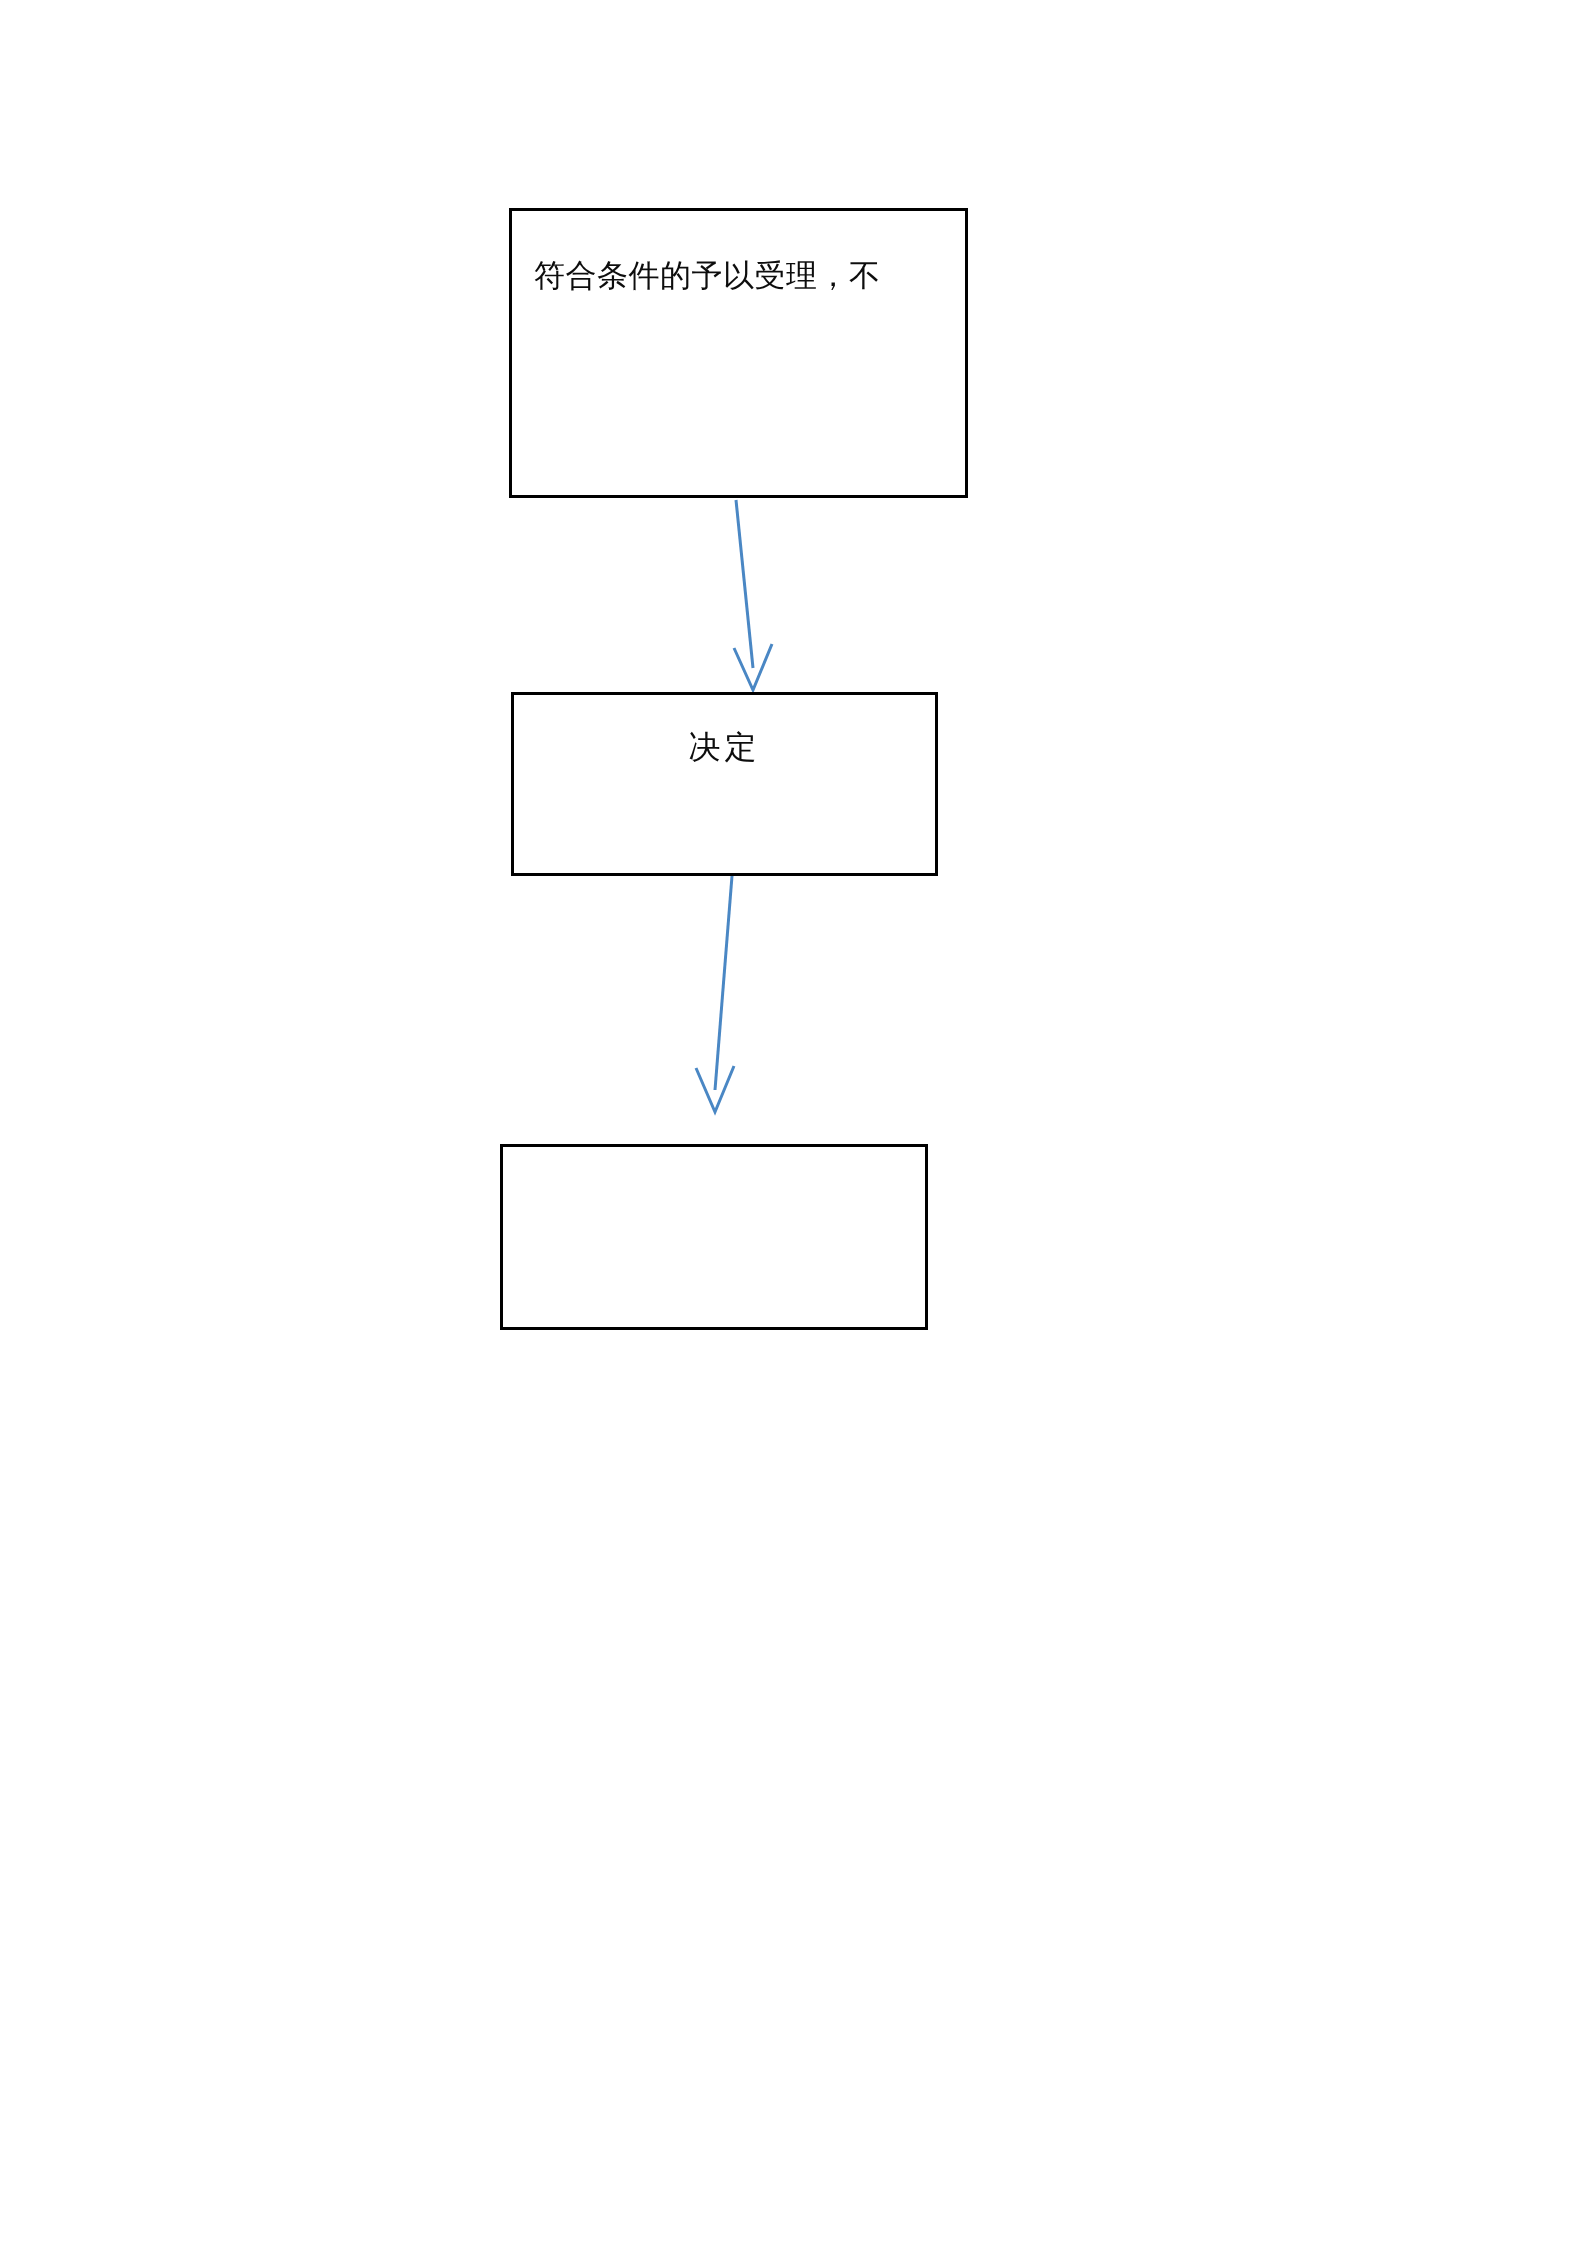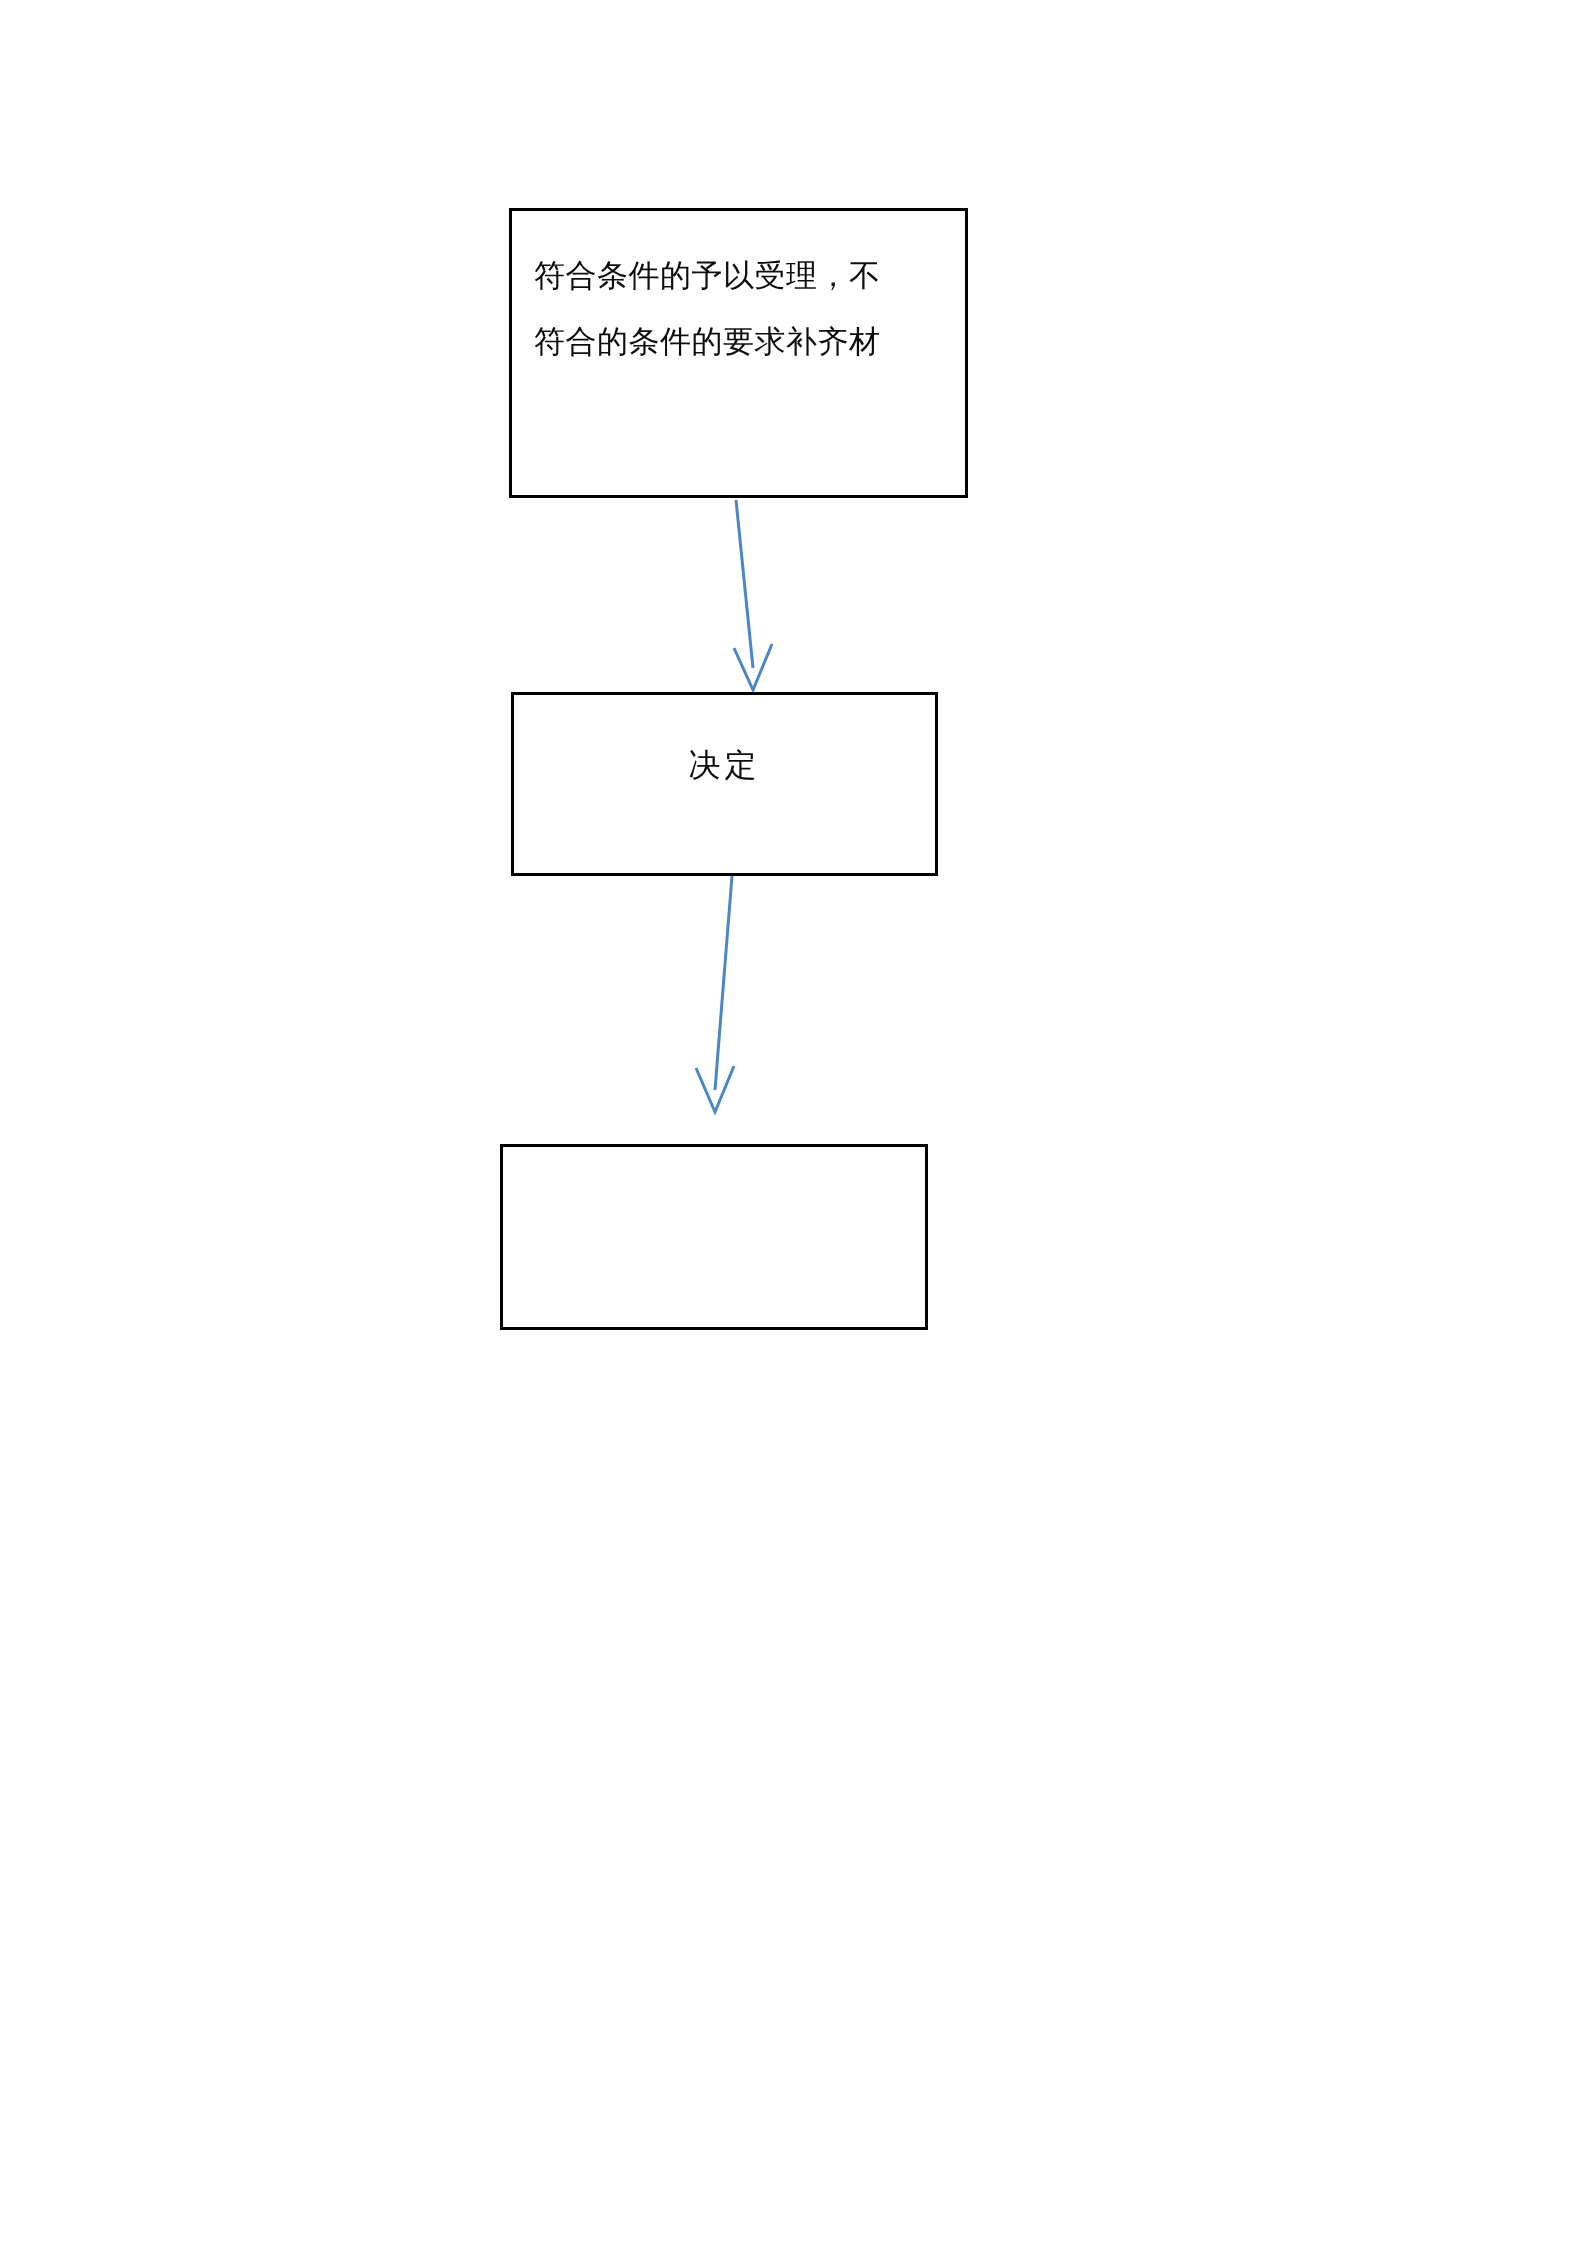--- a/index.html
+++ b/index.html
@@ -59,21 +59,20 @@
     height: 184px;
     justify-content: flex-start;
     align-items: center;
     padding-top: 28px;
   }
   #node-decision .body {
     font-size: 32px;
     line-height: 48px;
     text-align: center;
     letter-spacing: 4px;
-    margin-top: 18px;
   }
 
   
   #node-done {
     left: 500px;
     top: 1144px;
     width: 428px;
     height: 186px;
     justify-content: flex-start;
     align-items: center;
@@ -96,21 +95,20 @@
   #connector-2 { left: 0; top: 0; }
 </style>
 </head>
 <body>
 
 <div id="page">
 
   <div class="node" id="node-receive">
     <div class="body">
       <span class="line">符合条件的予以受理，不</span>
-      <span class="line">符合的条件的要求补齐材</span>
     </div>
   </div>
 
   <svg class="connector" id="connector-1" width="1587" height="2245">
     <line x1="736" y1="500" x2="753" y2="668" stroke="#4A87C4" stroke-width="3"></line>
     <polyline points="734,648 753,690 772,644" fill="none" stroke="#4A87C4" stroke-width="3"></polyline>
   </svg>
 
   <div class="node" id="node-decision">
     <div class="body">

